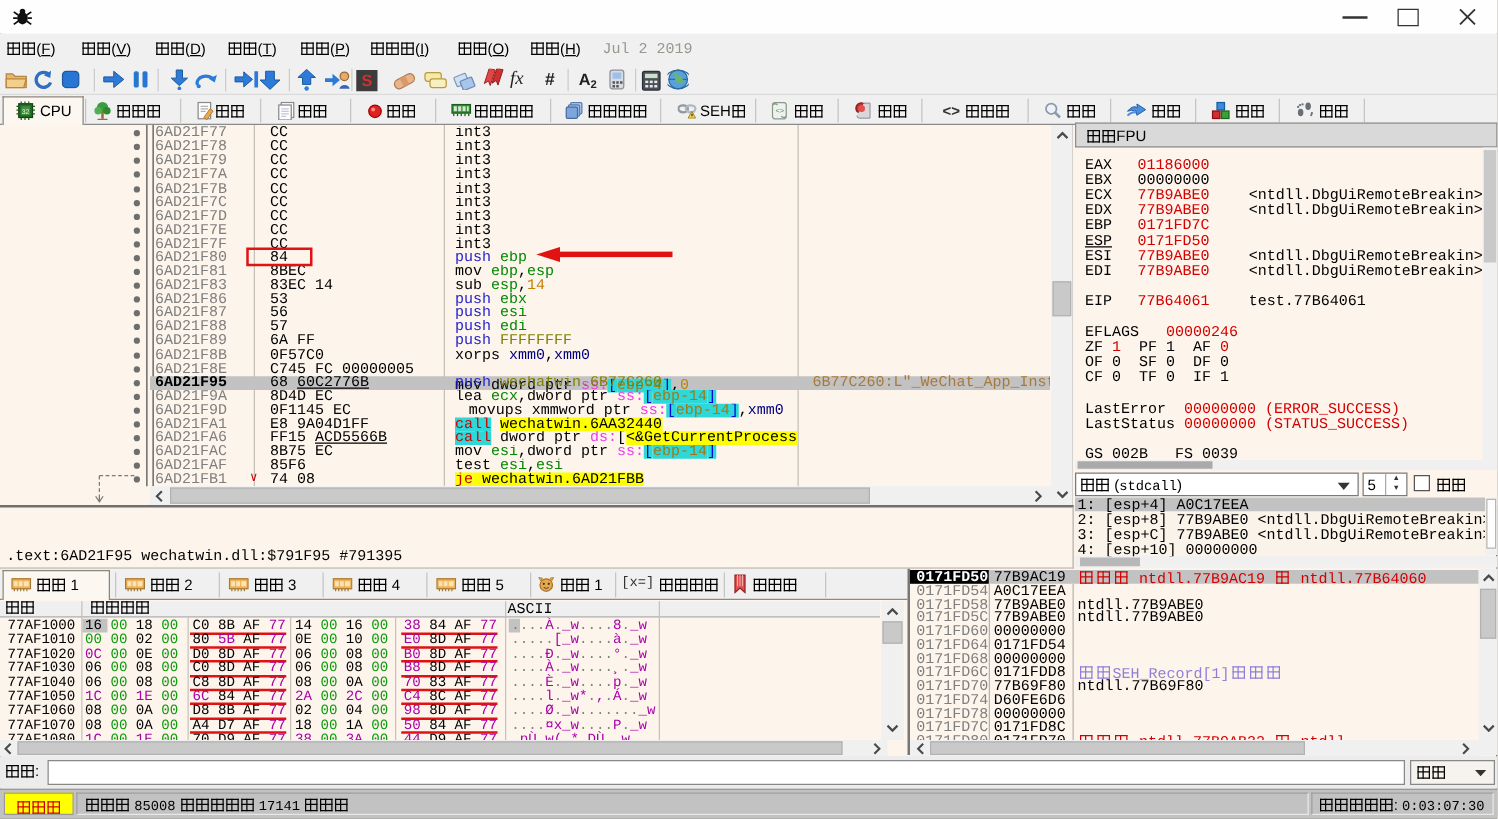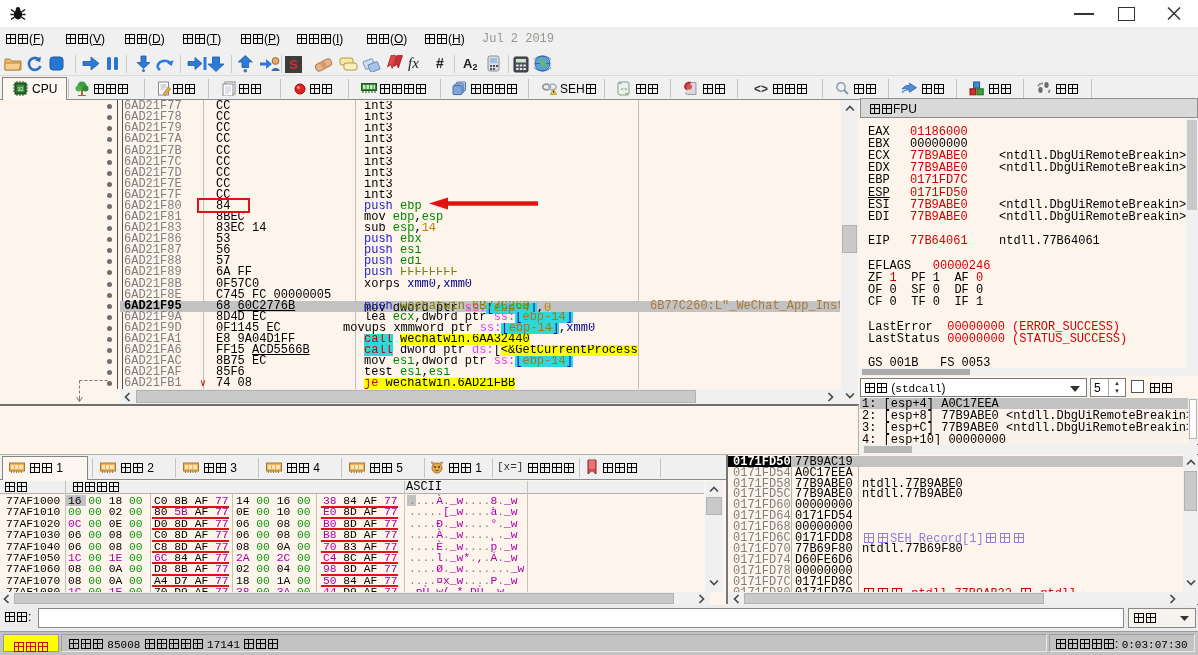--- a/index.html
+++ b/index.html
@@ -346,21 +346,21 @@
 <div class="abs mono" style="left:216px;top:200.6px;color:#000">68 <span class="un">60C2776B</span></div>
 <div class="abs mono" style="left:364px;top:200.6px;color:#000;width:274px;overflow:hidden"><span class="kb">push</span> <span class="ol">wechatwin.6B77C260</span></div>
 <div class="abs mono" style="left:650px;top:200.6px;color:#a8793c">6B77C260:L"_WeChat_App_Insta</div>
 <div class="abs" style="left:107px;top:214.7px;width:5px;height:5px;border-radius:50%;background:#6e6e6e"></div>
 <div class="abs mono adr" style="left:124px;top:211.7px;">6AD21F9A</div>
 <div class="abs mono" style="left:216px;top:211.7px;color:#000">8D4D EC</div>
 <div class="abs mono" style="left:364px;top:211.7px;color:#000;width:274px;overflow:hidden"><span>lea</span> <span class="rg">ecx</span>,<span>dword ptr</span> <span class="sg">ss:</span><span class="br">[</span><span class="bi">ebp-14</span><span class="br">]</span></div>
 <div class="abs" style="left:107px;top:225.8px;width:5px;height:5px;border-radius:50%;background:#6e6e6e"></div>
 <div class="abs mono adr" style="left:124px;top:222.8px;">6AD21F9D</div>
 <div class="abs mono" style="left:216px;top:222.8px;color:#000">0F1145 EC</div>
-<div class="abs mono" style="left:343px;top:222.8px;color:#000;width:274px;overflow:hidden"><span>movups</span> <span>xmmword ptr</span> <span class="sg">ss:</span><span class="br">[</span><span class="bi">ebp-14</span><span class="br">]</span>,<span class="xm">xmm0</span></div>
+<div class="abs mono" style="left:375px;top:222.8px;color:#000;width:274px;overflow:hidden"><span>movups</span> <span>xmmword ptr</span> <span class="sg">ss:</span><span class="br">[</span><span class="bi">ebp-14</span><span class="br">]</span>,<span class="xm">xmm0</span></div>
 <div class="abs" style="left:107px;top:236.9px;width:5px;height:5px;border-radius:50%;background:#6e6e6e"></div>
 <div class="abs mono adr" style="left:124px;top:233.9px;">6AD21FA1</div>
 <div class="abs mono" style="left:216px;top:233.9px;color:#000">E8 9A04D1FF</div>
 <div class="abs mono" style="left:364px;top:233.9px;color:#000;width:274px;overflow:hidden"><span class="cy">call</span> <span class="yl">wechatwin.6AA32440</span></div>
 <div class="abs" style="left:107px;top:248.0px;width:5px;height:5px;border-radius:50%;background:#6e6e6e"></div>
 <div class="abs mono adr" style="left:124px;top:245.0px;">6AD21FA6</div>
 <div class="abs mono" style="left:216px;top:245.0px;color:#000">FF15 <span class="un">ACD5566B</span></div>
 <div class="abs mono" style="left:364px;top:245.0px;color:#000;width:274px;overflow:hidden"><span class="cy">call</span> <span>dword ptr</span> <span class="sg">ds:</span>[<span class="yl">&lt;&amp;GetCurrentProcessId&gt;]</span></div>
 <div class="abs" style="left:107px;top:259.0px;width:5px;height:5px;border-radius:50%;background:#6e6e6e"></div>
 <div class="abs mono adr" style="left:124px;top:256.0px;">6AD21FAC</div>
@@ -421,28 +421,28 @@
 <div class="abs mono" style="left:868px;top:187.5px;color:#000;text-decoration:underline;">ESP</div>
 <div class="abs mono" style="left:910px;top:187.5px;color:#d40000">0171FD50</div>
 <div class="abs mono" style="left:868px;top:199.7px;color:#000;">ESI</div>
 <div class="abs mono" style="left:910px;top:199.7px;color:#d40000">77B9ABE0</div>
 <div class="abs mono" style="left:999px;top:199.7px;color:#000">&lt;ntdll.DbgUiRemoteBreakin&gt;</div>
 <div class="abs mono" style="left:868px;top:211.9px;color:#000;">EDI</div>
 <div class="abs mono" style="left:910px;top:211.9px;color:#d40000">77B9ABE0</div>
 <div class="abs mono" style="left:999px;top:211.9px;color:#000">&lt;ntdll.DbgUiRemoteBreakin&gt;</div>
 <div class="abs mono" style="left:868px;top:236.3px;color:#000;">EIP</div>
 <div class="abs mono" style="left:910px;top:236.3px;color:#d40000">77B64061</div>
-<div class="abs mono" style="left:999px;top:236.3px;color:#000">ntdll.77B64061</div>
+<div class="abs mono" style="left:999px;top:236.3px;color:#000">test.77B64061</div>
 <div class="abs mono" style="left:868px;top:260.7px;color:#000">EFLAGS   <span style="color:#d40000">00000246</span></div>
 <div class="abs mono" style="left:868px;top:272.9px;color:#000">ZF <span style="color:#d40000">1</span>  PF 1  AF <span style="color:#d40000">0</span></div>
 <div class="abs mono" style="left:868px;top:285.1px;color:#000">OF 0  SF 0  DF 0</div>
 <div class="abs mono" style="left:868px;top:297.3px;color:#000">CF 0  TF 0  IF 1</div>
 <div class="abs mono" style="left:868px;top:321.7px;color:#000">LastError  <span style="color:#d40000">00000000 (ERROR_SUCCESS)</span></div>
 <div class="abs mono" style="left:868px;top:333.9px;color:#000">LastStatus <span style="color:#d40000">00000000 (STATUS_SUCCESS)</span></div>
-<div class="abs mono" style="left:868px;top:358.3px;color:#000">GS 001B   FS 0053</div>
+<div class="abs mono" style="left:868px;top:358.3px;color:#000">GS 002B   FS 0039</div>
 <div class="abs" style="left:860px;top:368px;width:338px;height:8px;background:#f0f0f0"></div>
 <div class="abs" style="left:862px;top:369px;width:108px;height:6px;background:#aaaaaa"></div>
 <div class="abs" style="left:860px;top:378px;width:227px;height:19px;background:#fff;border:1px solid #7a7a7a"></div>
 <div class="abs" style="left:864px;top:381px;font-size:12px;color:#000"><i class="c"></i><i class="c"></i> (<span class="mono" style="font-size:11px">stdcall</span>)</div>
 <svg class="abs" style="left:1070px;top:386px" width="10" height="6">
       <path d="M0 0 h10 l-5 6 z" fill="#333"></path>
     </svg>
 <div class="abs" style="left:1090px;top:378px;width:36px;height:19px;background:#fff;border:1px solid #7a7a7a"></div>
 <div class="abs" style="left:1094px;top:381px;font-size:12px;color:#000">5</div>
 <div class="abs" style="left:1108px;top:379px;width:17px;height:17px;border-left:1px solid #aaa;font-size:6px;color:#333;text-align:center;line-height:8px">▲<br>▼</div>
@@ -451,20 +451,21 @@
 <div class="abs" style="left:860px;top:398px;width:328px;height:11px;background:#c2c2c2"></div>
 <div class="abs mono" style="left:862px;top:398.7px;color:#000">1: [esp+4] A0C17EEA</div>
 <div class="abs mono" style="left:862px;top:410.8px;color:#000">2: [esp+8] 77B9ABE0 &lt;ntdll.DbgUiRemoteBreakin&gt;</div>
 <div class="abs mono" style="left:862px;top:422.9px;color:#000">3: [esp+C] 77B9ABE0 &lt;ntdll.DbgUiRemoteBreakin&gt;</div>
 <div class="abs mono" style="left:862px;top:435.0px;color:#000">4: [esp+10] 00000000</div>
 <div class="abs" style="left:1188px;top:398px;width:10px;height:46px;background:#f0f0f0"></div>
 <div class="abs" style="left:1189px;top:399px;width:8px;height:40px;background:#fdfdfd;border:1px solid #b8b4ac"></div>
 <div class="abs" style="left:860px;top:445px;width:338px;height:9px;background:#f0f0f0"></div>
 <div class="abs" style="left:864px;top:446px;width:48px;height:7px;background:#b8b8b8"></div>
 <div class="abs" style="left:0;top:404px;width:859px;height:51px;background:#fdf4ec;border-top:2px solid #6f6f6f;border-bottom:1px solid #b4b0a8;border-right:1px solid #b4b0a8"></div>
+<div class="abs mono" style="left:5px;top:440px;color:#000">.text:6AD21F95 wechatwin.dll:$791F95 #791395</div>
 <div class="abs" style="left:0;top:455px;width:727px;height:25px;background:#f0f0f0;border-bottom:1px solid #8a8a8a"></div>
 <div class="abs" style="left:2px;top:456px;width:86px;height:24px;background:#fcf7f0;border:1px solid #8a867e;border-bottom:none"></div>
 <svg class="abs" style="left:9px;top:461px" width="16" height="13">
       <rect x="0.5" y="2" width="15" height="8" fill="#f0b35a" stroke="#a87830"></rect>
       <rect x="2" y="4" width="3" height="4" fill="#fbe3b8"></rect>
       <rect x="6" y="4" width="3" height="4" fill="#fbe3b8"></rect>
       <rect x="10" y="4" width="4" height="4" fill="#fbe3b8"></rect>
       <path d="M2.5 10 v2 M5 10 v2 M7.5 10 v2 M10 10 v2 M12.5 10 v2" stroke="#a87830"></path>
     </svg>
 <div class="abs" style="left:29px;top:461px;font-size:12px;color:#000"><i class="c"></i><i class="c"></i> 1</div>
@@ -624,20 +625,21 @@
 <svg class="abs" style="left:698px;top:594px" width="7" height="10">
       <polyline points="1.5,1 5.5,5 1.5,9" fill="none" stroke="#4a4a4a" stroke-width="1.7"></polyline>
     </svg>
 <div class="abs" style="left:14px;top:593px;width:660px;height:11px;background:#c9c9c9;border:1px solid #b2b2b2"></div>
 <div class="abs" style="left:726px;top:455px;width:472px;height:149px;background:#fdf4ec;border-left:2px solid #777"></div>
 <div class="abs" style="left:728px;top:455px;width:455px;height:137px;overflow:hidden">
 <div class="abs" style="left:0;top:1px;width:455px;height:11.4px;background:#c2c2c2"></div>
 <div class="abs" style="left:0;top:1px;width:63px;height:11.4px;background:#000"></div>
 <div class="abs mono" style="left:5px;top:1.6px;color:#fff;font-weight:bold">0171FD50</div>
 <div class="abs mono" style="left:67px;top:1.6px;color:#000">77B9AC19</div>
+<div class="abs mono" style="left:134px;top:1.6px;color:#000"><span style="color:#d40000"><i class="c cm"></i><i class="c cm"></i><i class="c cm"></i> ntdll.77B9AC19 <i class="c cm"></i> ntdll.77B64060</span></div>
 <div class="abs mono" style="left:5px;top:12.5px;color:#7f7f7f">0171FD54</div>
 <div class="abs mono" style="left:67px;top:12.5px;color:#000">A0C17EEA</div>
 <div class="abs mono" style="left:5px;top:23.5px;color:#7f7f7f">0171FD58</div>
 <div class="abs mono" style="left:67px;top:23.5px;color:#000">77B9ABE0</div>
 <div class="abs mono" style="left:134px;top:23.5px;color:#000">ntdll.77B9ABE0</div>
 <div class="abs mono" style="left:5px;top:34.4px;color:#7f7f7f">0171FD5C</div>
 <div class="abs mono" style="left:67px;top:34.4px;color:#000">77B9ABE0</div>
 <div class="abs mono" style="left:134px;top:34.4px;color:#000">ntdll.77B9ABE0</div>
 <div class="abs mono" style="left:5px;top:45.4px;color:#7f7f7f">0171FD60</div>
 <div class="abs mono" style="left:67px;top:45.4px;color:#000">00000000</div>

